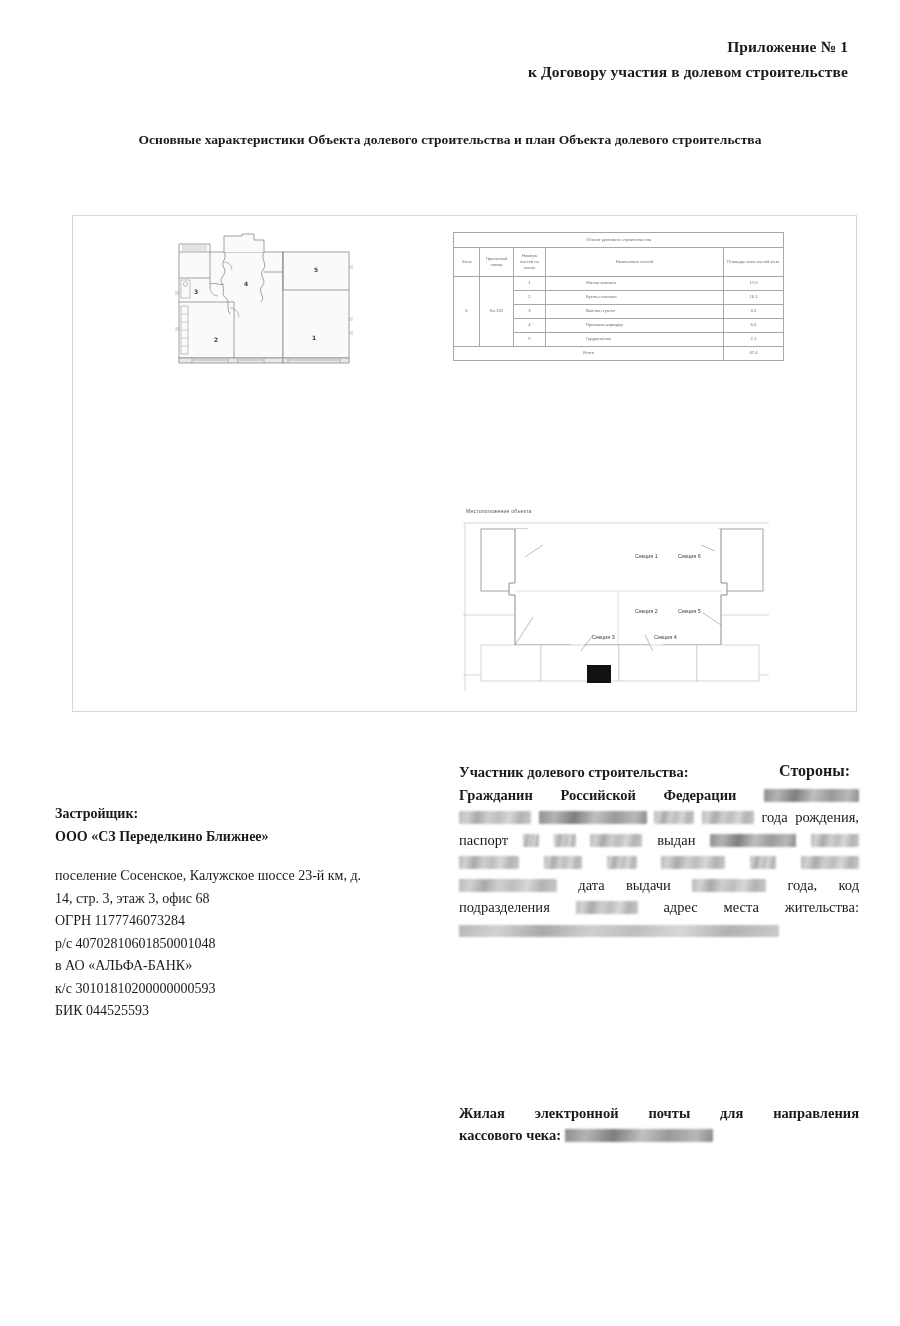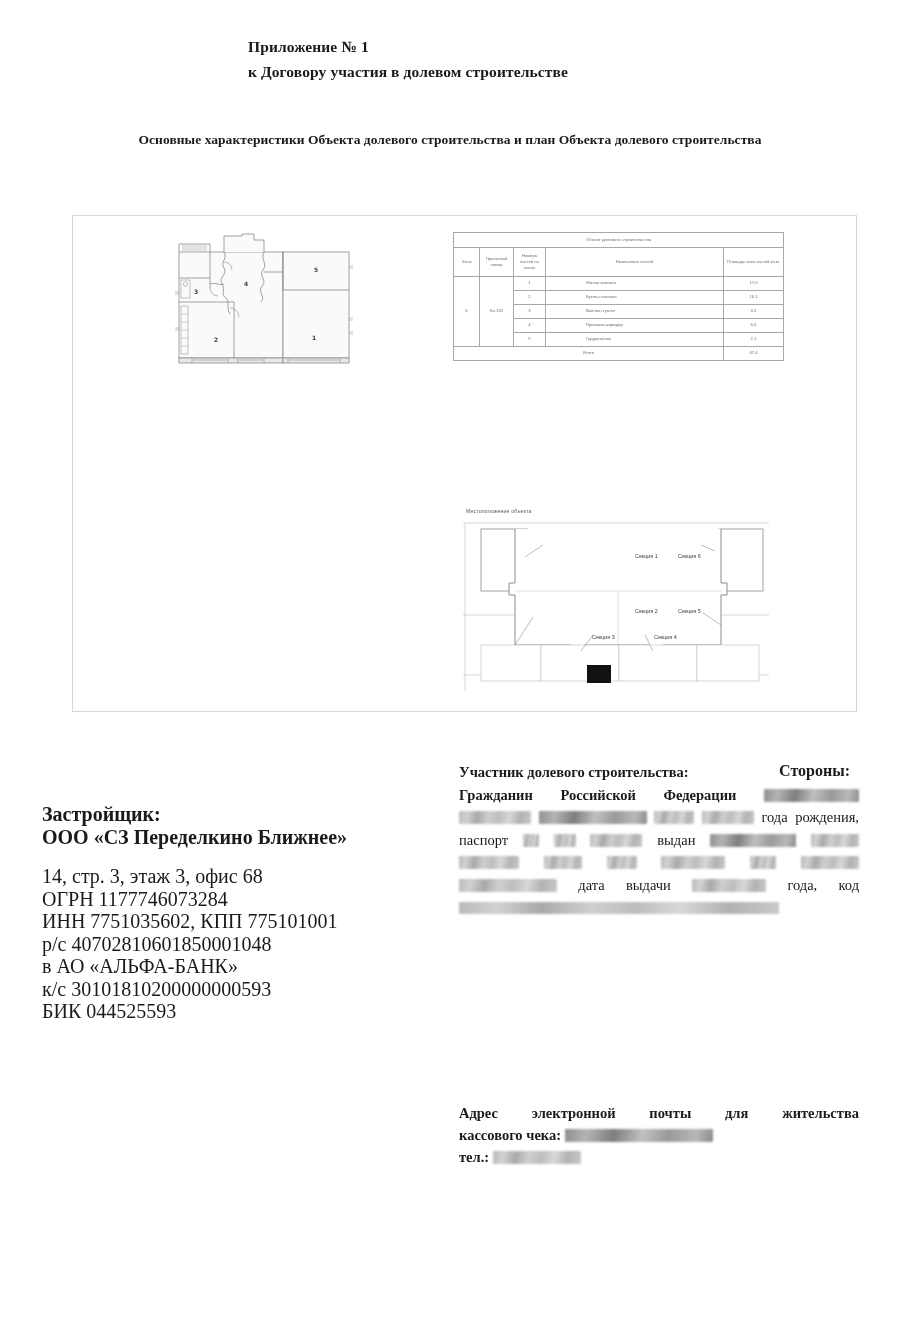--- a/index.html
+++ b/index.html
@@ -20,21 +20,21 @@
     inset: 0;
     background: #fff;
   }
 
   
   .header {
     position: absolute;
     top: 34px;
     right: 52px;
     width: 600px;
-    text-align: left;
+    text-align: right;
     font-weight: bold;
     font-size: 15.5px;
     line-height: 25px;
     letter-spacing: .1px;
   }
   .header .line3 {
     white-space: nowrap;
   }
   .redacted {
     display: inline-block;
@@ -150,24 +150,24 @@
     top: 762px;
     left: 50px;
     width: 800px;
     text-align: right;
     font-weight: bold;
     font-size: 16px;
   }
 
   .col-left {
     position: absolute;
-    left: 42px;
+    left: 55px;
     top: 803px;
     width: 392px;
-    font-size: 20px;
+    font-size: 14px;
     line-height: 22.5px;
   }
   .col-right {
     position: absolute;
     left: 459px;
     top: 761px;
     width: 400px;
     font-size: 14.5px;
     line-height: 22.5px;
   }
@@ -366,23 +366,23 @@
   <div class="sec-label" style="left:654px; top:634px;">Секция 4</div>
   <div class="sec-label" style="left:678px; top:608px;">Секция 5</div>
   <div class="sec-label" style="left:678px; top:553px;">Секция 6</div>
 
   <div class="parties-title">Стороны:</div>
 
   <div class="col-left">
     <div class="b">Застройщик:</div>
     <div class="b">ООО «СЗ Переделкино Ближнее»</div>
     <div class="gap"></div>
+    <div>поселение Сосенское, Калужское шоссе 23-й км, д.</div>
     <div>14, стр. 3, этаж 3, офис 68</div>
     <div>ОГРН 1177746073284</div>
-    <div>ИНН 7751035602, КПП 775101001</div>
     <div>р/с 40702810601850001048</div>
     <div>в АО «АЛЬФА-БАНК»</div>
     <div>к/с 30101810200000000593</div>
     <div>БИК 044525593</div>
   </div>
 
   <div class="col-right">
     <div class="b">Участник долевого строительства:</div>
 
     <div class="b just">
@@ -418,32 +418,33 @@
     </div>
 
     <div class="just">
       <span class="redacted" style="width:98px;"></span>
       <span>дата выдачи</span>
       <span class="redacted" style="width:74px;"></span>
       <span>года,</span>
       <span>код</span>
     </div>
 
+    <div class="just">
+      <span>подразделения</span>
+      <span class="redacted" style="width:62px;"></span>
+      <span>адрес места жительства:</span>
+    </div>
 
     <div>
       <span class="redacted" style="width:320px;height:12px;"></span>
     </div>
   </div>
 
 
   <div class="email-right">
-    <div class="just">Адрес электронной почты для жительства</div>
+    <div class="just">Жилая электронной почты для направления</div>
     <div>
       <span>кассового чека:</span>
       <span class="redacted dark" style="width:148px;"></span>
     </div>
-    <div>
-      <span>тел.:</span>
-      <span class="redacted" style="width:88px;"></span>
-    </div>
   </div>
 
 </div>
 
 </body></html>

